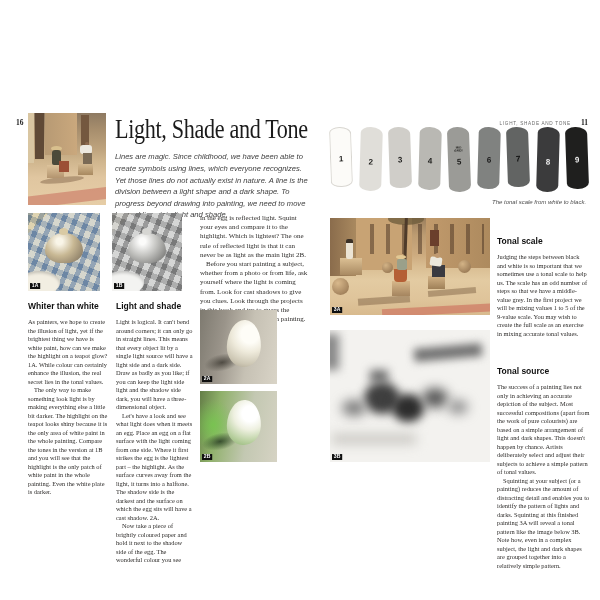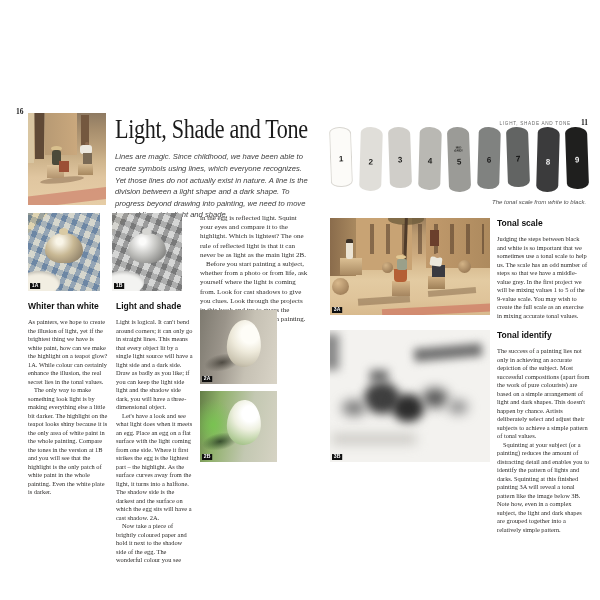--- a/index.html
+++ b/index.html
@@ -6,21 +6,21 @@
   #canvas{position:relative;width:600px;height:600px;background:#ffffff;overflow:hidden;
           font-family:"Liberation Serif",serif;color:#2e2c2a;}
   .abs{position:absolute;}
   .fig{position:absolute;overflow:hidden;}
   .fig *{position:absolute;}
   .fig-label{position:absolute;left:2px;bottom:2px;background:#0f0f0f;color:#fff;
              font:bold 6px "Liberation Sans",sans-serif;padding:0 2px;line-height:7px;
              letter-spacing:.3px;transform:scale(.85);transform-origin:left bottom;z-index:5;}
 
   
-  #left-pagenum{left:16px;top:107px;font:bold 7.5px "Liberation Serif",serif;color:#222;}
+  #left-pagenum{left:16px;top:118px;font:bold 7.5px "Liberation Serif",serif;color:#222;}
   #running-header{left:330px;top:111px;width:258px;text-align:right;white-space:nowrap;}
   #running-header .rh-text{display:inline-block;font:5.5px "Liberation Sans",sans-serif;
       color:#6a6a6a;letter-spacing:.8px;transform:scale(.85);transform-origin:right center;margin-right:10px;}
   #running-header .rh-num{font:bold 7.5px "Liberation Serif",serif;color:#222;}
 
   
   #title-block{left:115px;top:115px;width:196px;}
   #title-block h1{margin:0;font:27px/1.05 "Liberation Serif",serif;font-weight:normal;
       color:#1b1b1b;letter-spacing:-.4px;transform:scale(.82,1);transform-origin:left top;white-space:nowrap;}
   #title-block .intro{margin:8px 0 0;font:italic 7.6px/11.6px "Liberation Sans",sans-serif;color:#3d3d3d;}
@@ -28,21 +28,21 @@
   
   .col{position:absolute;}
   h3.sec{margin:0 0 7px;font:bold 8.5px "Liberation Sans",sans-serif;color:#111;}
   p.body{margin:0;font:6.4px/8.5px "Liberation Serif",serif;color:#2f2d2b;}
   p.body + p.body{text-indent:6px;}
   #col-ref p.body{font-size:7px;line-height:9.2px;}
   #col-wtw{left:28px;top:301px;width:80px;}
   #col-las{left:116px;top:301px;width:78px;}
   #col-ref{left:200px;top:214px;width:108px;}
   #col-right{left:497px;top:218px;width:93px;}
-  #col-right h3.sec{margin-top:0;}
+  #col-right h3.sec{margin-top:18px;}
   #col-right .gap{height:10px;}
 
   
   #tonal-scale{left:330px;top:127px;width:258px;height:72px;display:flex;
       justify-content:space-between;align-items:flex-start;}
   .swatch{position:relative;width:22px;flex:0 0 22px;
       border-radius:46% 54% 50% 50% / 9% 12% 10% 9%;}
   .swatch-num{position:absolute;top:54%;left:50%;transform:translate(-50%,-50%);
       font:bold 8px "Liberation Sans",sans-serif;}
   .swatch-note{position:absolute;top:34%;left:50%;transform:translate(-50%,-50%) scale(.5);
@@ -280,21 +280,21 @@
     <div class="f3a-shirtR"></div>
     <div class="f3a-headR"></div>
     <div class="f3a-stripe"></div>
     <span class="fig-label">3A</span>
   </div>
 
   <div class="col" id="col-right">
     <h3 class="sec">Tonal scale</h3>
     <p class="body">Judging the steps between black and white is so important that we sometimes use a tonal scale to help us. The scale has an odd number of steps so that we have a middle-value grey. In the first project we will be mixing values 1 to 5 of the 9-value scale. You may wish to create the full scale as an exercise in mixing accurate tonal values.</p>
     <div class="gap"></div>
-    <h3 class="sec">Tonal identify</h3>
+    <h3 class="sec">Tonal source</h3>
     <p class="body">The success of a painting lies not only in achieving an accurate depiction of the subject. Most successful compositions (apart from the work of pure colourists) are based on a simple arrangement of light and dark shapes. This doesn't happen by chance. Artists deliberately select and adjust their subjects to achieve a simple pattern of tonal values.</p>
     <p class="body">Squinting at your subject (or a painting) reduces the amount of distracting detail and enables you to identify the pattern of lights and darks. Squinting at this finished painting 3A will reveal a tonal pattern like the image below 3B. Note how, even in a complex subject, the light and dark shapes are grouped together into a relatively simple pattern.</p>
   </div>
 
   <div class="fig" id="fig-3b">
     <div class="f3b-b1"></div>
     <div class="f3b-b2"></div>
     <div class="f3b-b8"></div>
     <div class="f3b-b3"></div>
     <div class="f3b-b4"></div>

